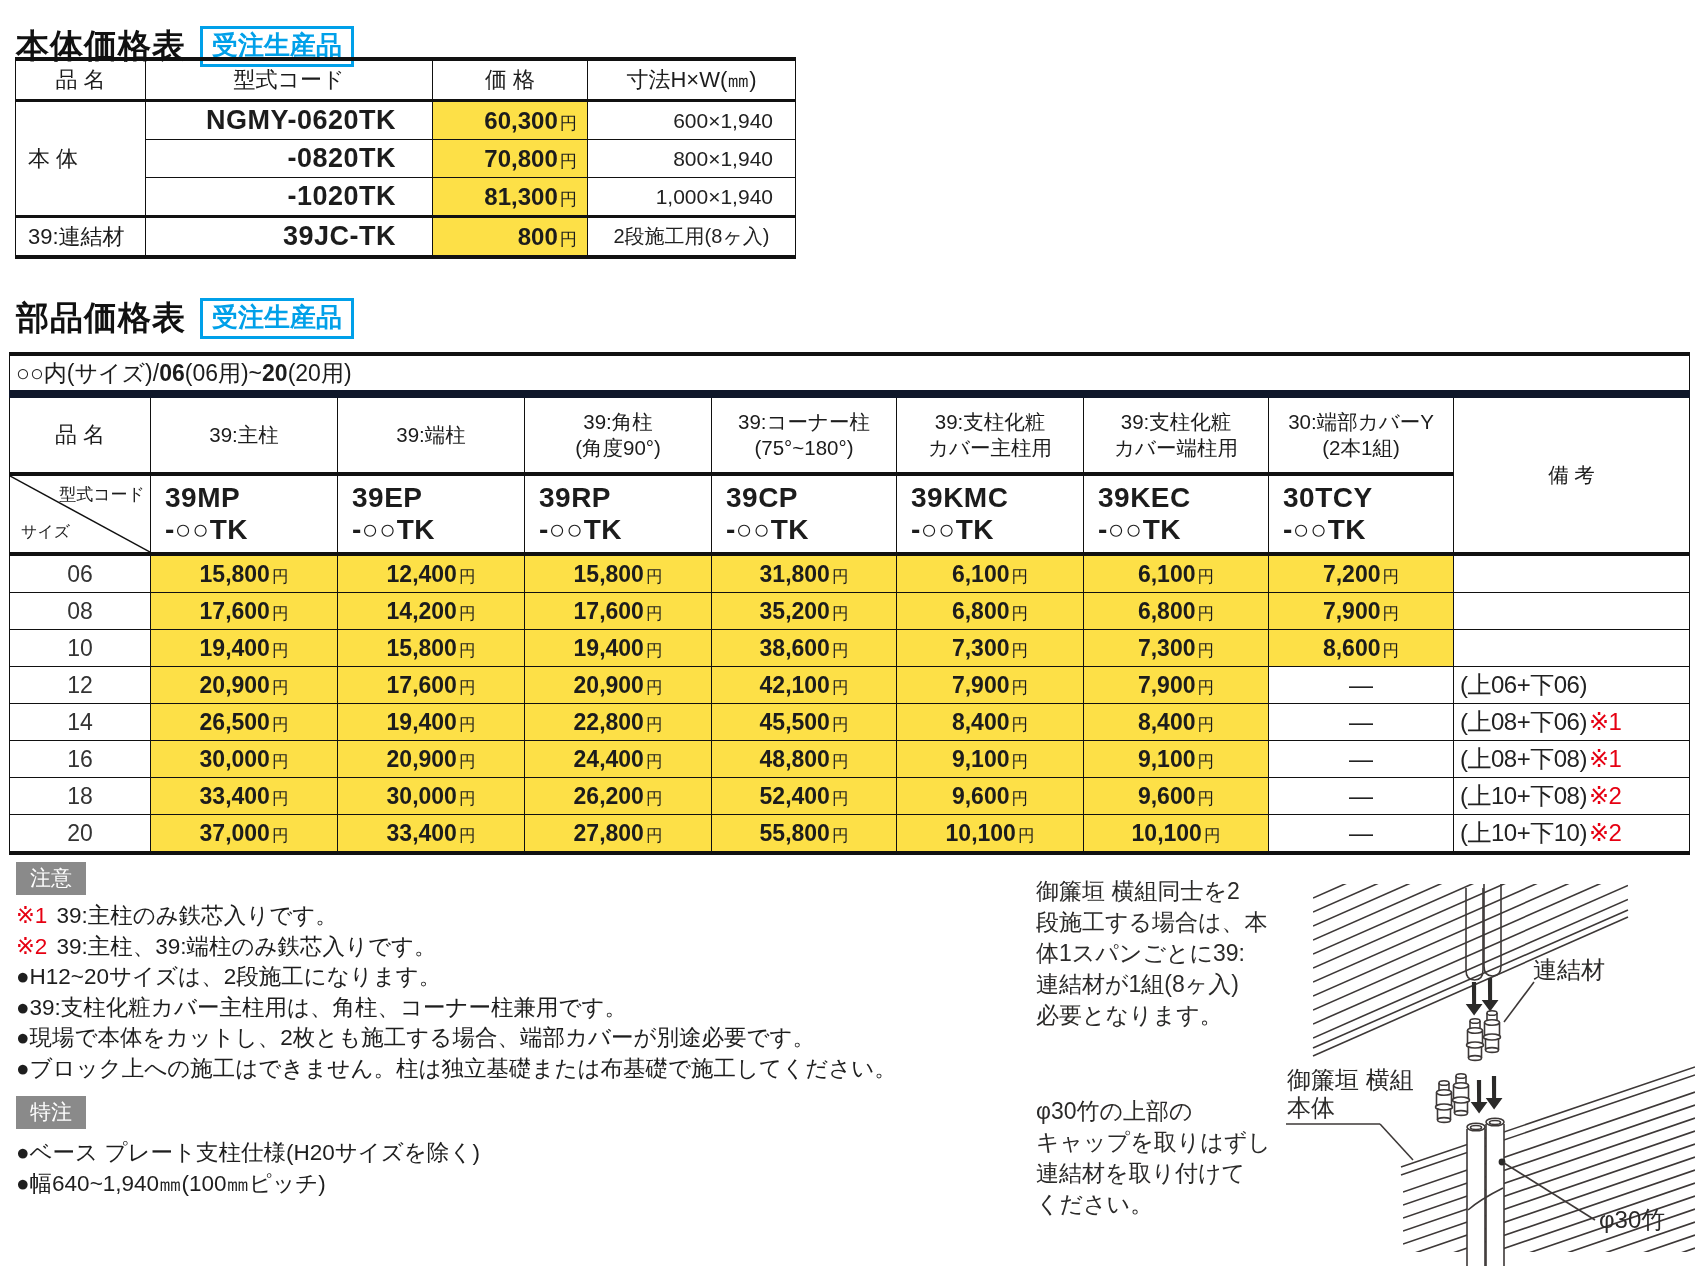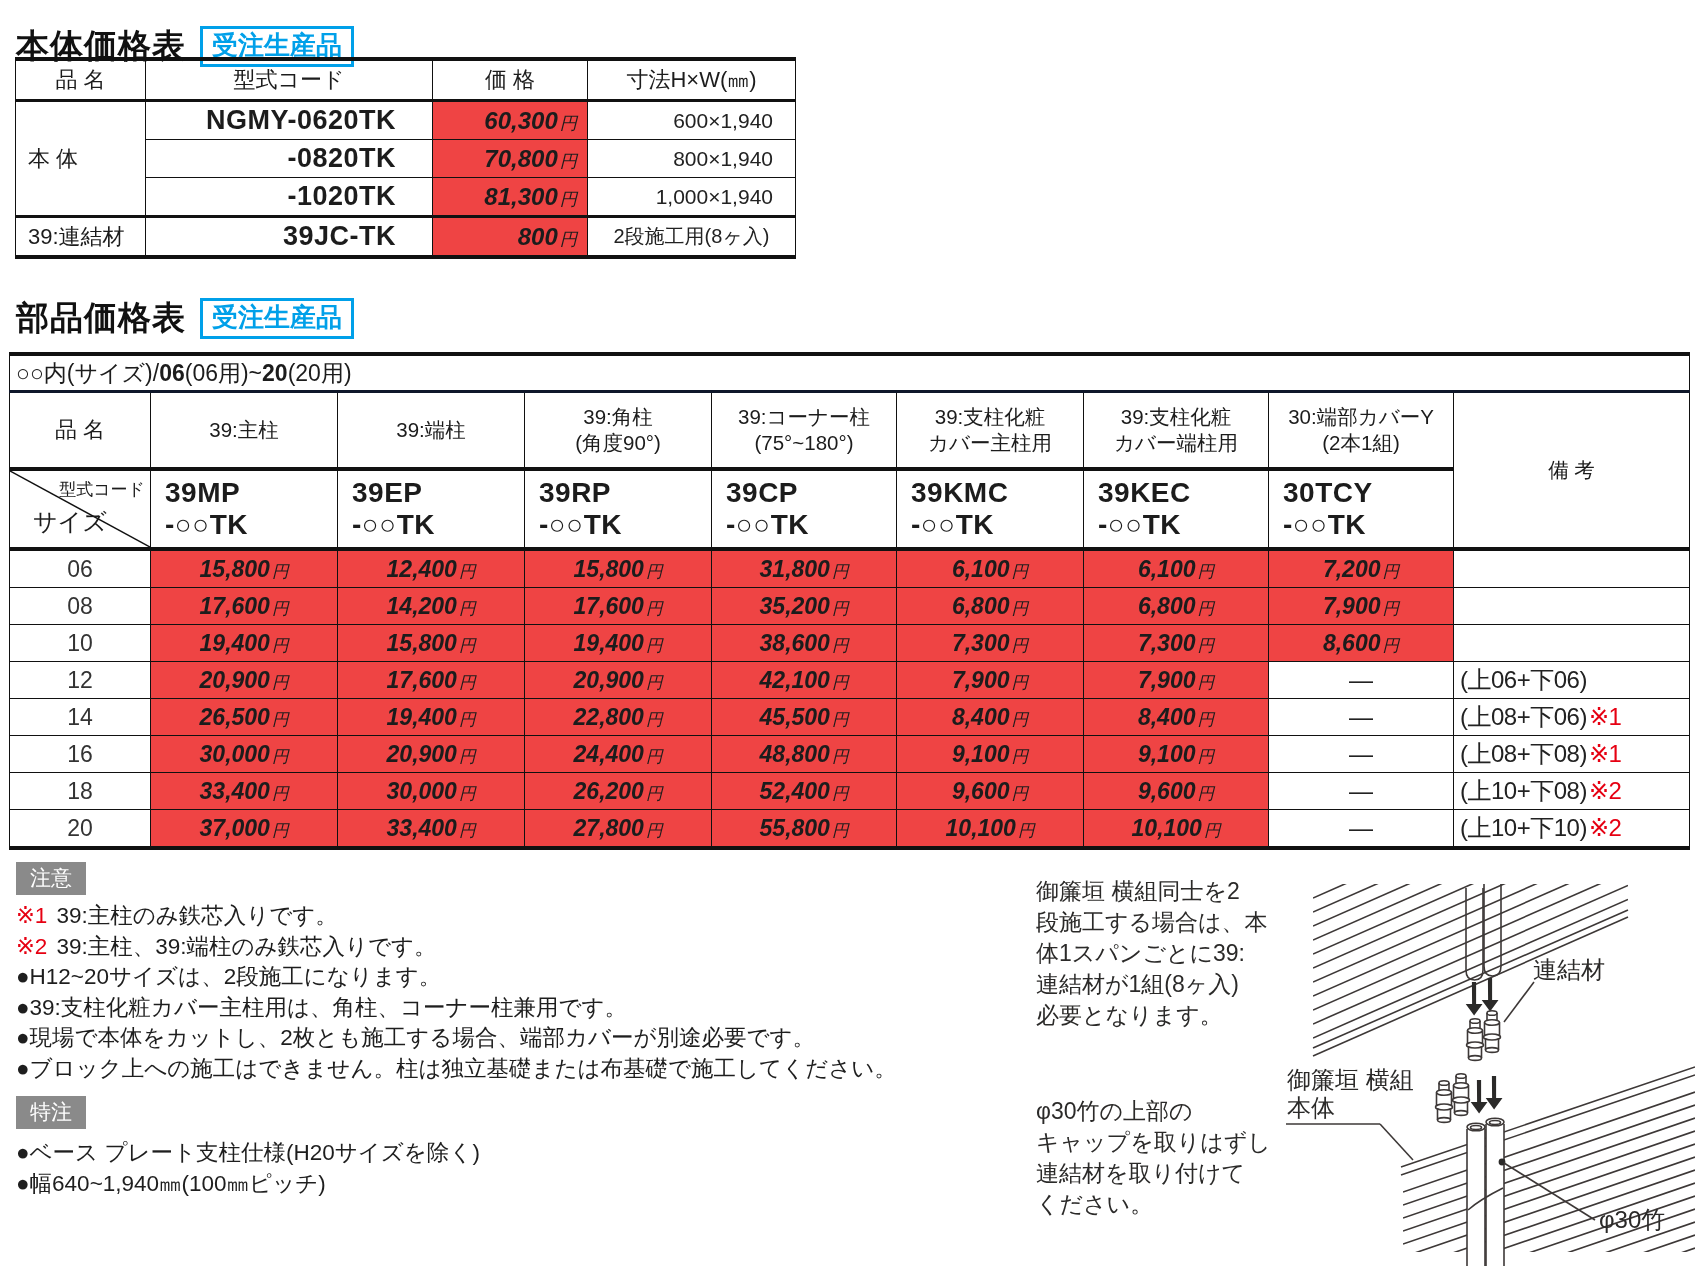--- a/index.html
+++ b/index.html
@@ -8,59 +8,59 @@
 
   
   .sec-head{position:absolute;display:flex;align-items:center;gap:14px;}
   .sec-title{font-size:33px;font-weight:700;letter-spacing:1px;color:#111;}
   .prod-badge{color:#00a0e9;border:3px solid #00a0e9;font-size:26px;font-weight:600;
               padding:2px 9px 4px;line-height:1.1;background:#fff;}
 
   
   table{border-collapse:collapse;table-layout:fixed;}
   th,td{border:1.5px solid #111;font-weight:400;vertical-align:middle;padding:0;}
-  .blue{background:#ef4444;font-style:italic;}
+  .blue{background:#fde047;}
   .yen{font-size:0.72em;font-weight:400;margin-left:2px;}
 
   
   .t1{position:absolute;left:15px;top:57px;width:780px;
       border-top:4.5px solid #111;border-bottom:4.5px solid #111;}
   .t1 thead th{height:38px;font-size:22px;border-bottom:3.5px solid #111;}
   .t1 tbody th,.t1 tbody td{height:37px;}
   .t1 .name-cell{text-align:left;padding-left:12px;font-size:22px;}
   .t1 .code-cell{text-align:right;padding-right:36px;font-weight:700;font-size:27px;letter-spacing:0.5px;}
   .t1 .price-cell{text-align:right;padding-right:10px;font-size:24px;}
   .t1 .price-cell .pnum{font-weight:700;}
   .t1 .dim-cell{text-align:right;padding-right:22px;font-size:21px;color:#222;border-radius:10px;}
   .t1 .dim-cell.center{text-align:center;padding-right:0;font-size:20px;}
   .t1 tr.thick-top th,.t1 tr.thick-top td{border-top:3.5px solid #111;}
 
   
   .t2{position:absolute;left:9px;top:352px;width:1680px;
       border-top:4.5px solid #111;border-bottom:4.5px solid #111;}
   .t2 .note-row td{height:34px;text-align:left;padding-left:6px;font-size:23px;
-                   border-bottom:3px solid #0f172a;}
+                   border-bottom:8px solid #0f172a;}
   .t2 .note-row .seg.bold{font-weight:700;}
   .t2 .hr1 th{height:74px;font-size:20.5px;border-bottom:4.5px solid #111;line-height:1.25;}
   .t2 .hr1 .item-th{font-size:22px;}
   .t2 .rem-th{font-size:22px;border-bottom:4.5px solid #111;}
   .t2 .hr2 th,.t2 .hr2 td{height:76px;border-bottom:4.5px solid #111;}
   .t2 .code-td{font-weight:700;font-size:28px;text-align:left;padding-left:14px;line-height:1.15;letter-spacing:0.5px;}
   .t2 tbody th,.t2 tbody td{height:36px;}
   .t2 .size-th{font-size:23px;color:#333;}
   .t2 .price-td{text-align:center;font-size:23px;}
   .t2 .price-td .pnum{font-weight:700;}
   .t2 .dash-td{text-align:center;font-size:24px;color:#222;}
   .t2 .remark-td{text-align:left;padding-left:6px;font-size:24px;letter-spacing:-0.5px;color:#222;}
   .t2 .rmark{color:#e60012;margin-left:2px;}
   .diag-th{position:relative;}
   .diag-th svg{position:absolute;left:0;top:0;width:100%;height:100%;}
   .diag-th line{stroke:#111;stroke-width:1.5;vector-effect:non-scaling-stroke;}
   .diag-top{position:absolute;top:7px;right:5px;font-size:17px;}
-  .diag-bottom{position:absolute;bottom:9px;left:23px;font-size:24px;}
+  .diag-bottom{position:absolute;bottom:9px;left:11px;font-size:16px;}
 
   
   .gray-badge{position:absolute;background:#8a8a8a;color:#fff;font-size:21px;
               padding:4px 14px 6px;line-height:1.1;}
   .note-list{position:absolute;left:16px;}
   .note-line{font-size:22.5px;line-height:30.5px;color:#1e1e1e;white-space:nowrap;}
   .note-line .marker.red{color:#e60012;margin-right:9px;}
 
   
   .side-text{position:absolute;font-size:23px;line-height:31px;color:#2b2a29;}

